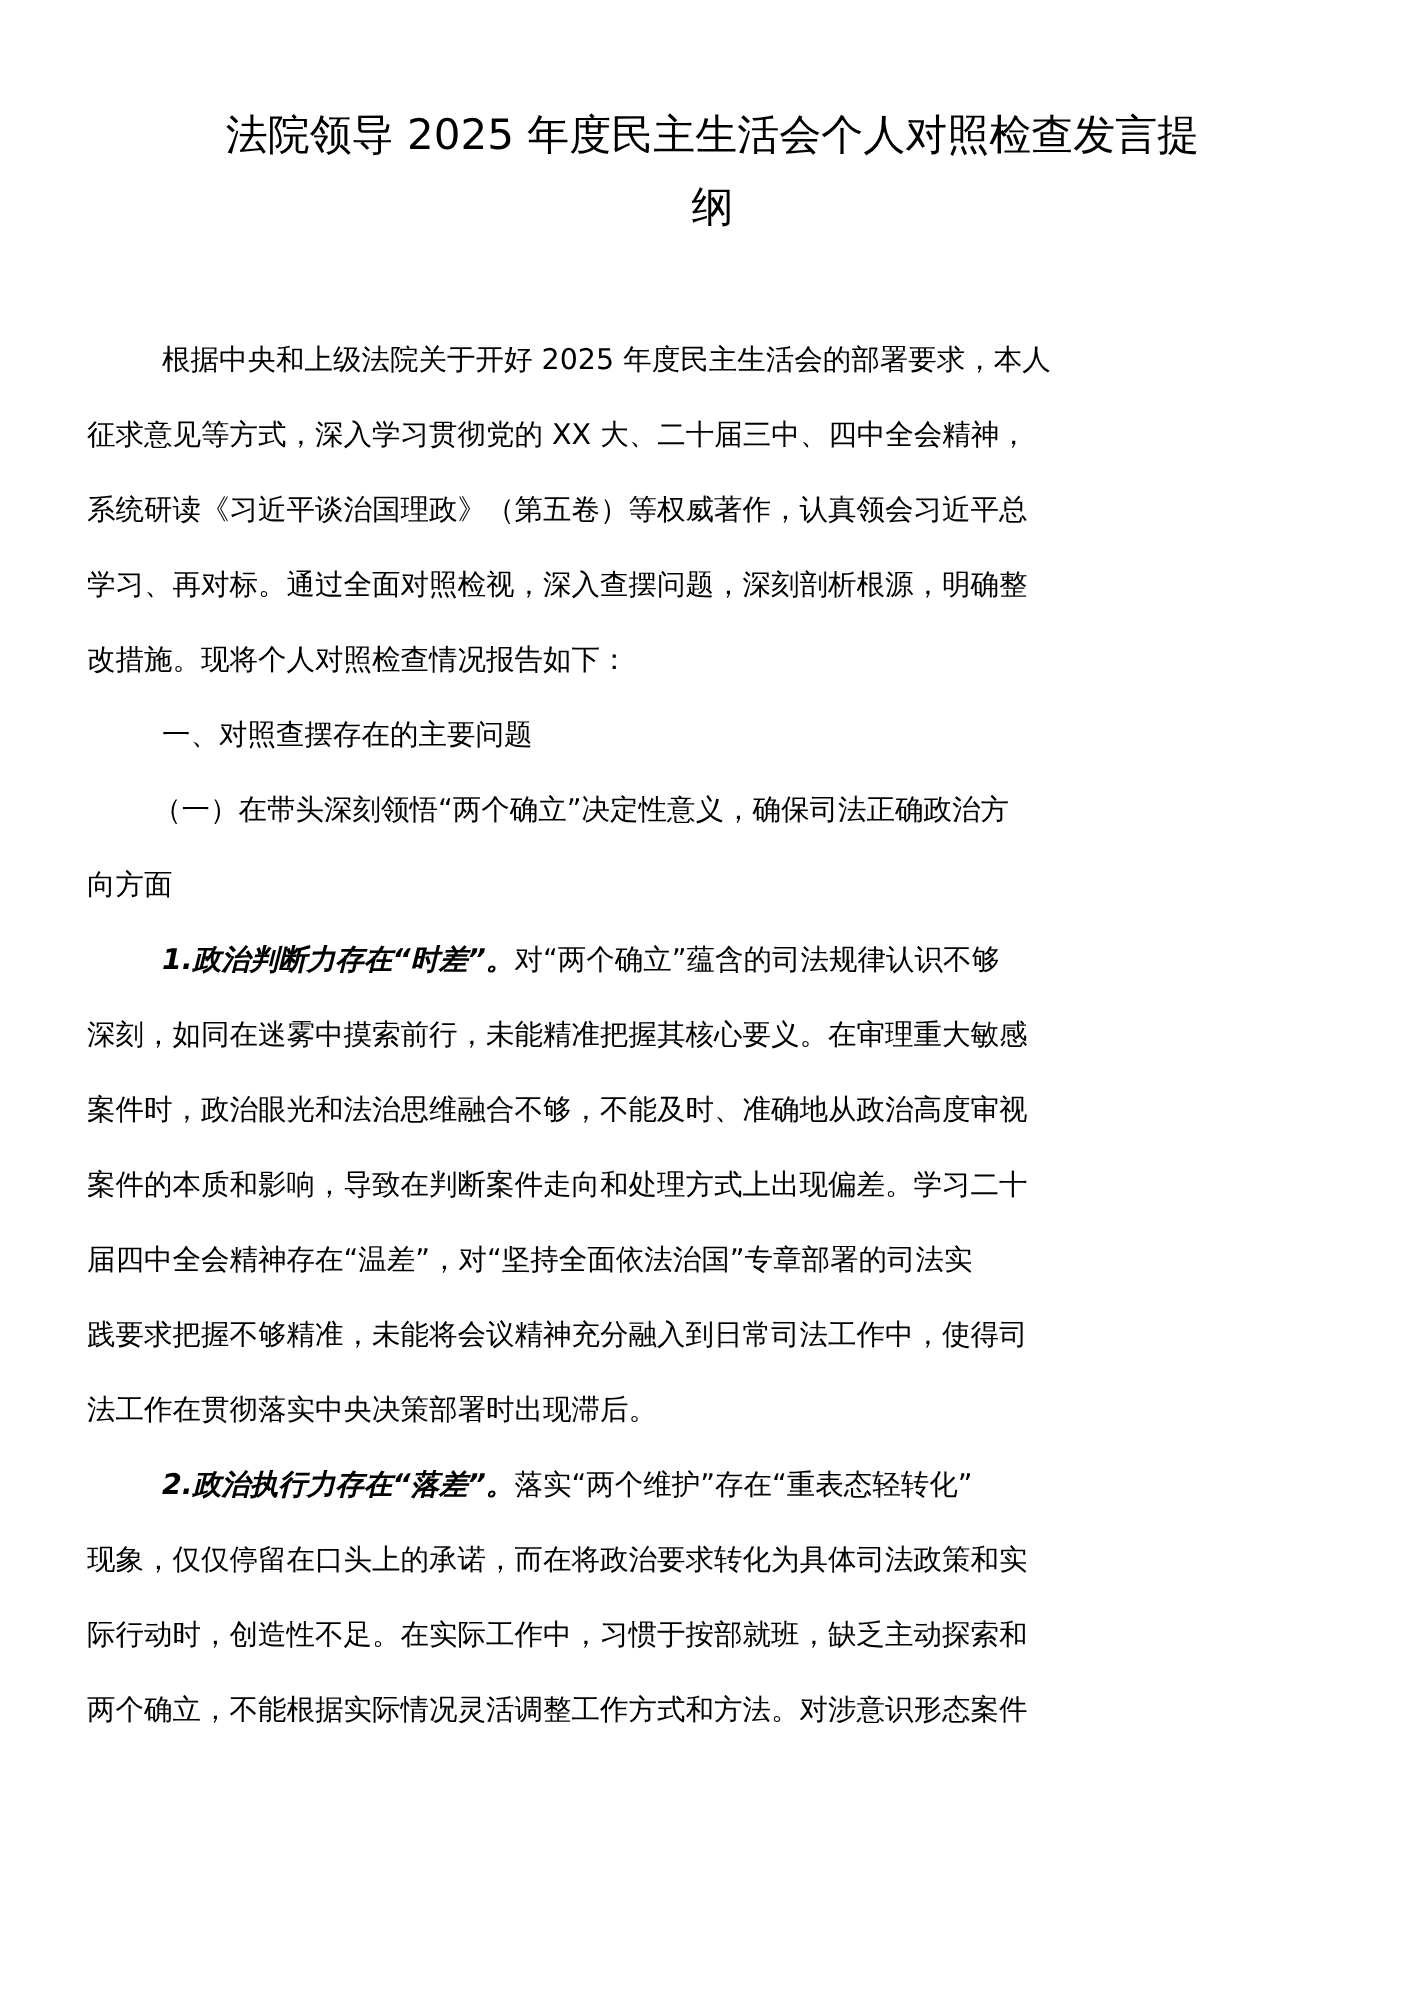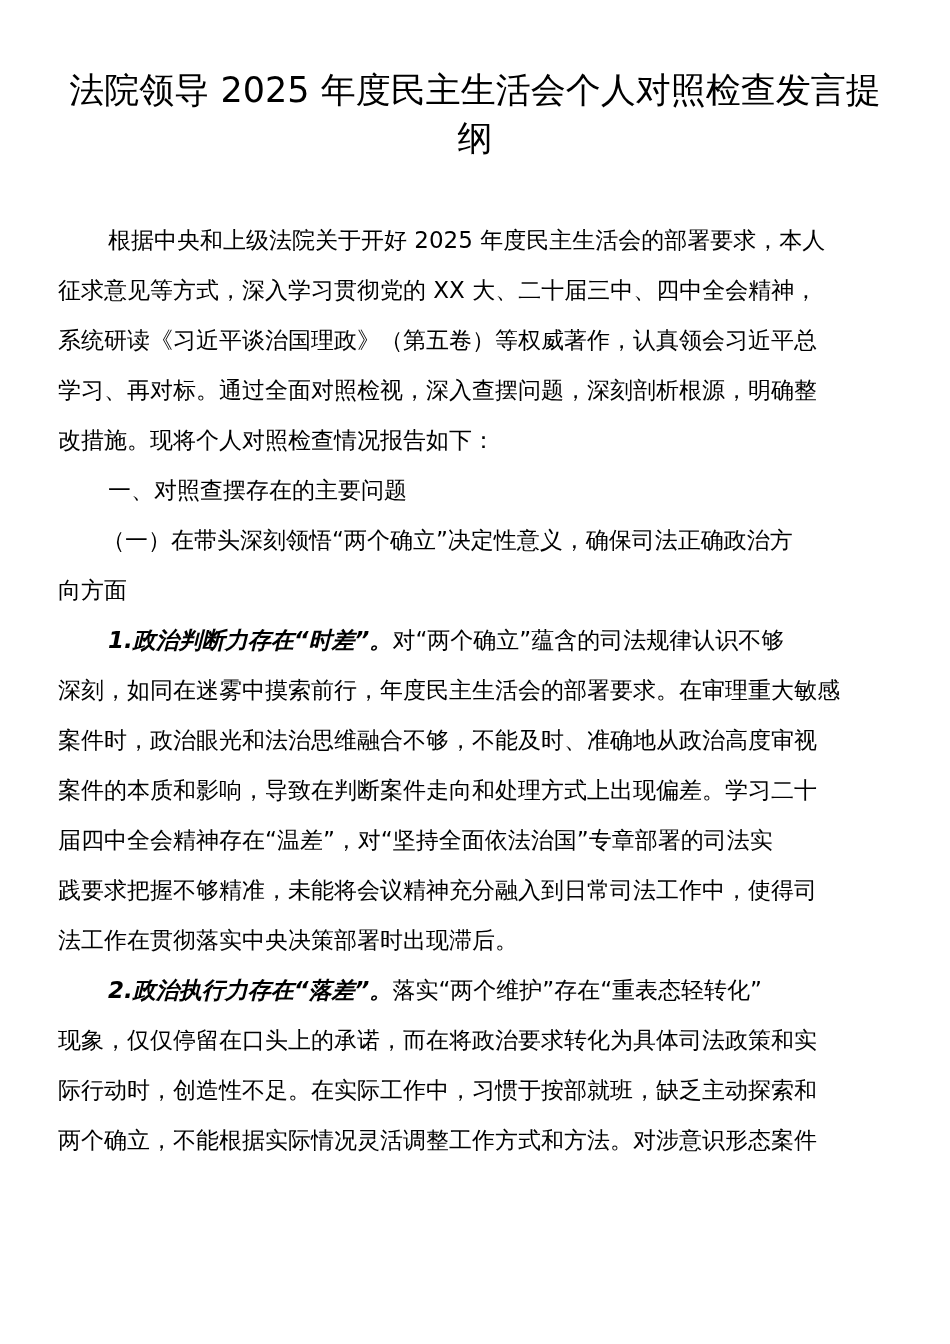--- a/index.html
+++ b/index.html
@@ -1,23 +1,23 @@
 <!DOCTYPE html>
 <html><head>
 <meta charset="utf-8">
 <style>
   html, body { margin: 0; padding: 0; background: #ffffff; }
   body { width: 950px; height: 1344px; overflow: hidden; position: relative;
          font-family: "DejaVu Sans", "Liberation Sans", sans-serif; color: #000000; }
   .page { position: absolute; left: 0; top: 0; width: 950px; height: 1344px; background: #ffffff; }
   .title { position: absolute; left: 40px; width: 870px; text-align: center;
-           font-size: 35px; line-height: 48px; top: 66px; letter-spacing: 0px; }
+           font-size: 28px; line-height: 48px; top: 66px; letter-spacing: 0px; }
   .title .tline { display: block; white-space: nowrap; }
   .body { position: absolute; left: 58px; top: 215px; width: 836px; }
-  .line { display: block; white-space: nowrap; font-size: 23px; height: 50px; line-height: 50px; }
+  .line { display: block; white-space: nowrap; font-size: 19px; height: 50px; line-height: 50px; }
   .indent { padding-left: 50px; }
   .bold { font-weight: bold; font-style: italic; }
 </style>
 </head>
 <body>
 
 <div class="page">
   <div class="title">
     <span class="tline">法院领导 2025 年度民主生活会个人对照检查发言提</span>
     <span class="tline">纲</span>
@@ -34,21 +34,21 @@
 
     <span class="line indent">一、对照查摆存在的主要问题</span>
 
     <div>
       <span class="line indent" style="padding-left:44px;">（一）在带头深刻领悟“两个确立”决定性意义，确保司法正确政治方</span>
       <span class="line">向方面</span>
     </div>
 
     <div>
       <span class="line indent"><span class="bold">1.政治判断力存在“时差”。</span><span>对“两个确立”蕴含的司法规律认识不够</span></span>
-      <span class="line">深刻，如同在迷雾中摸索前行，年度民主生活会的部署要求。在审理重大敏感</span>
+      <span class="line">深刻，如同在迷雾中摸索前行，未能精准把握其核心要义。在审理重大敏感</span>
       <span class="line">案件时，政治眼光和法治思维融合不够，不能及时、准确地从政治高度审视</span>
       <span class="line">案件的本质和影响，导致在判断案件走向和处理方式上出现偏差。学习二十</span>
       <span class="line">届四中全会精神存在“温差”，对“坚持全面依法治国”专章部署的司法实</span>
       <span class="line">践要求把握不够精准，未能将会议精神充分融入到日常司法工作中，使得司</span>
       <span class="line">法工作在贯彻落实中央决策部署时出现滞后。</span>
     </div>
 
     <div>
       <span class="line indent"><span class="bold">2.政治执行力存在“落差”。</span><span>落实“两个维护”存在“重表态轻转化”</span></span>
       <span class="line">现象，仅仅停留在口头上的承诺，而在将政治要求转化为具体司法政策和实</span>

